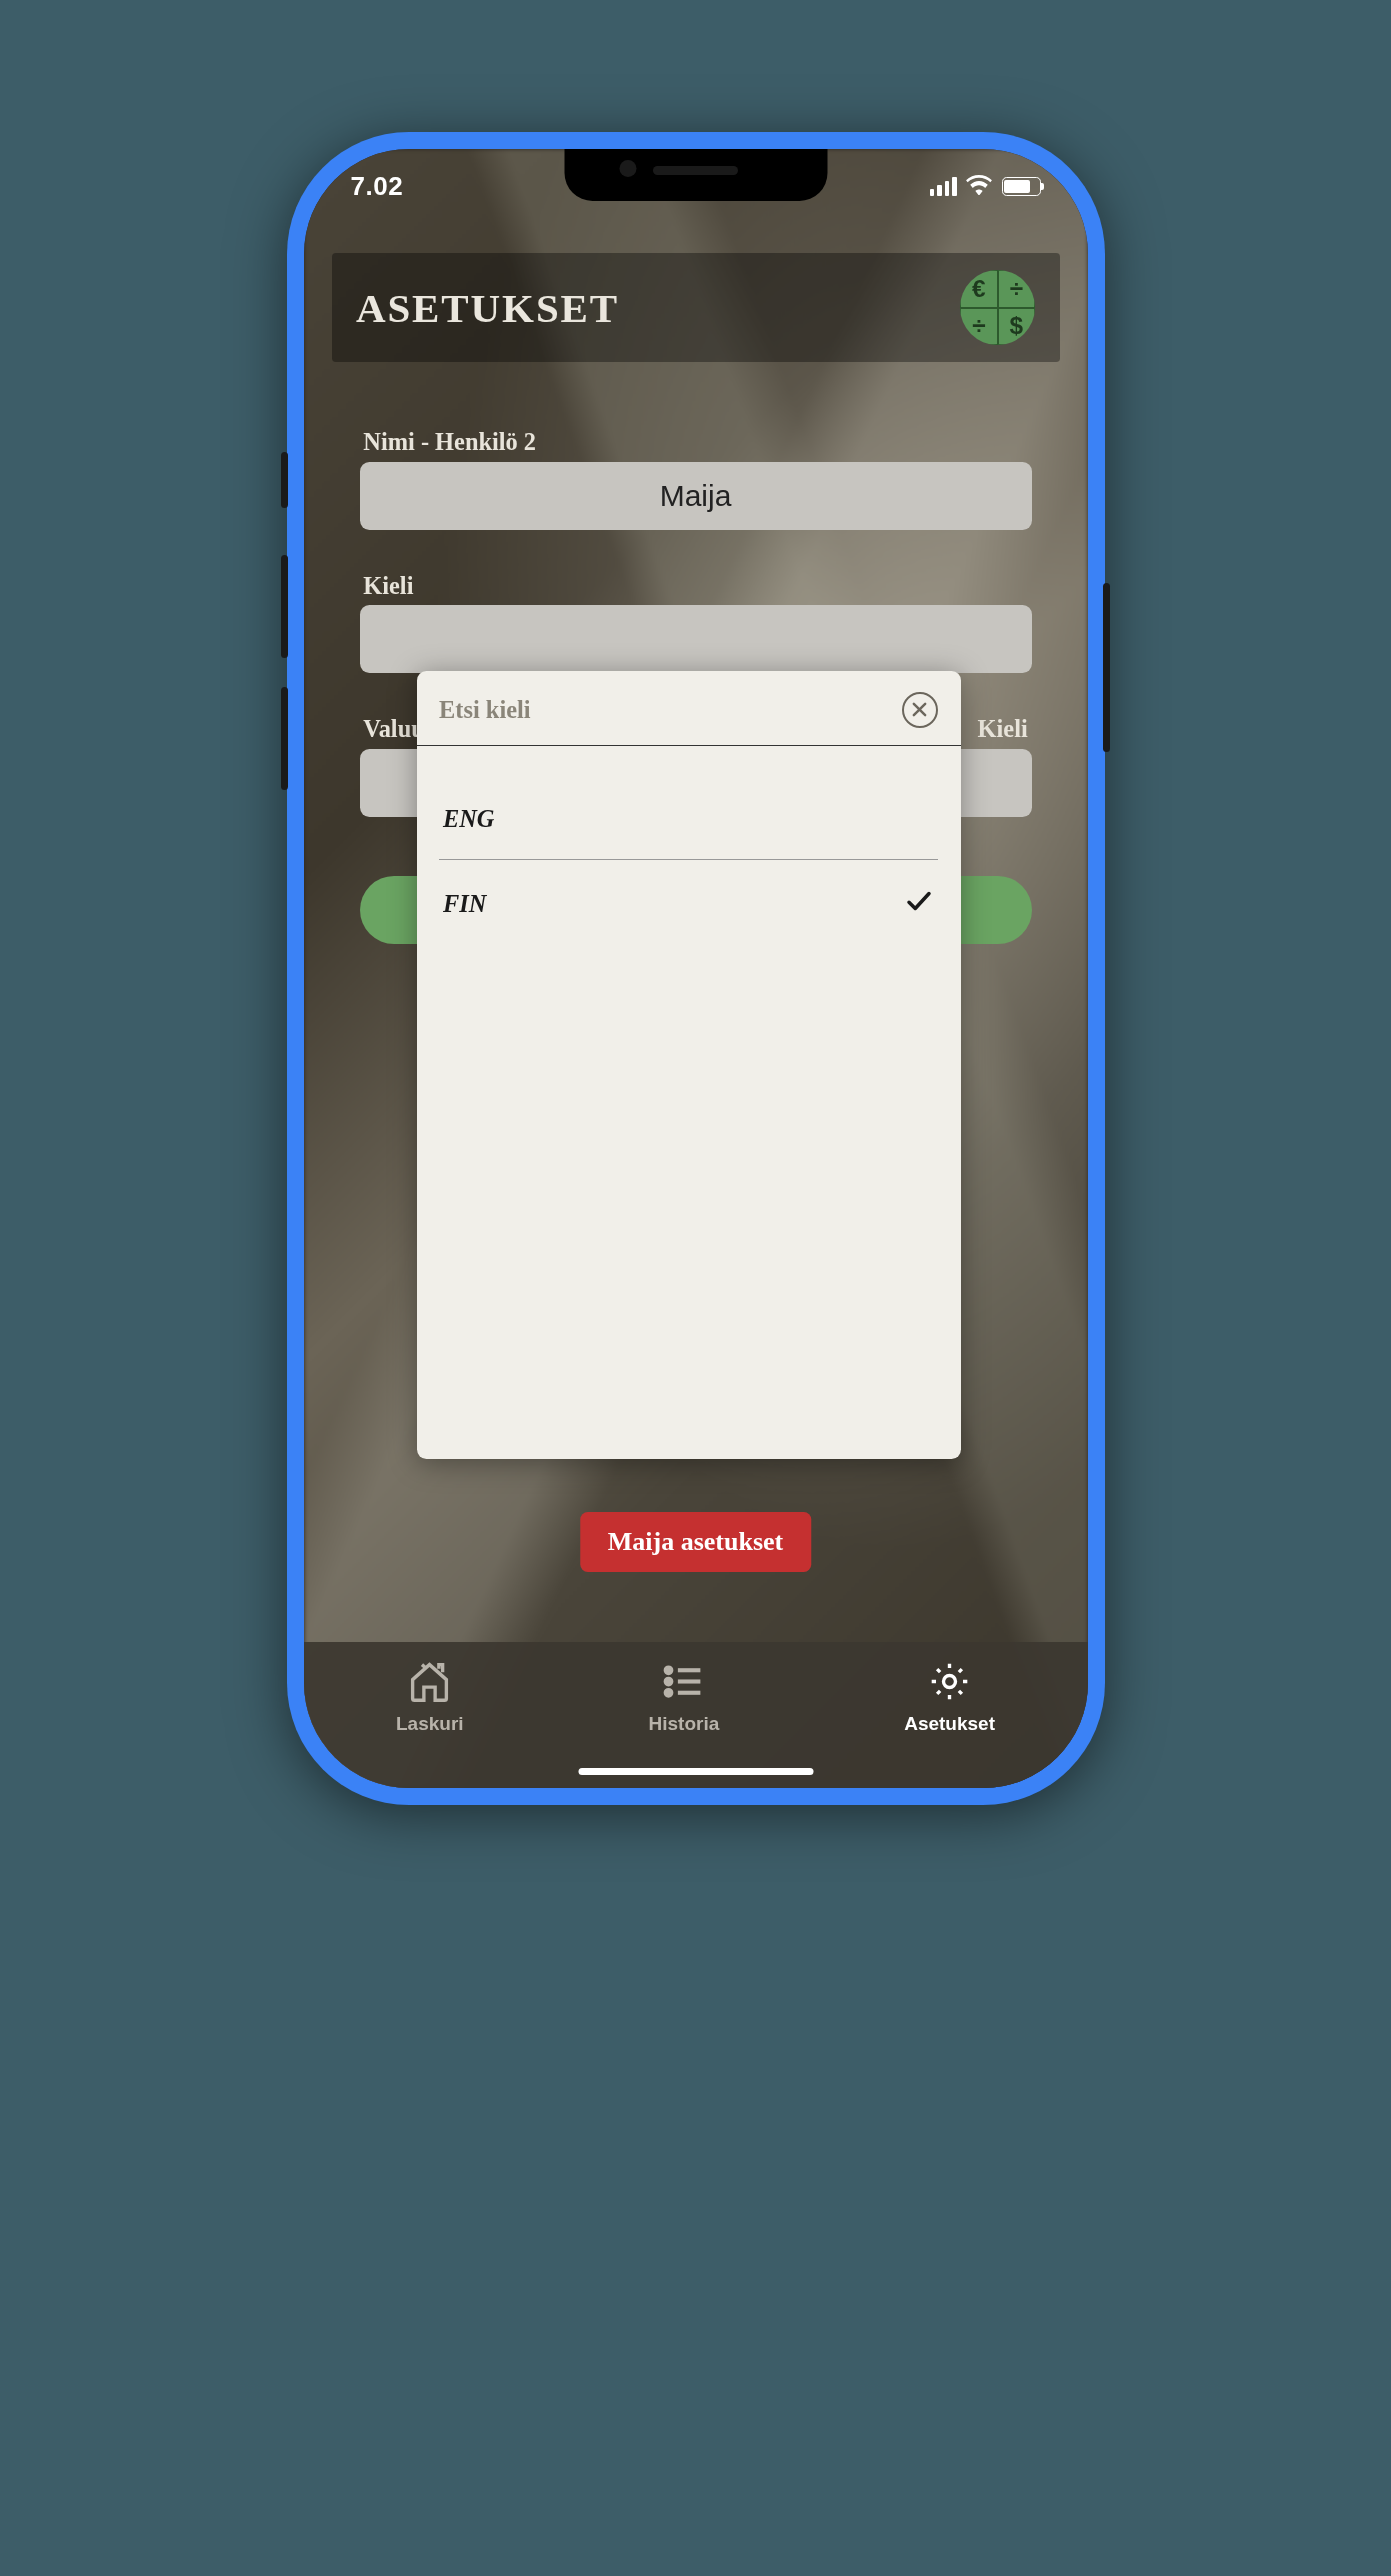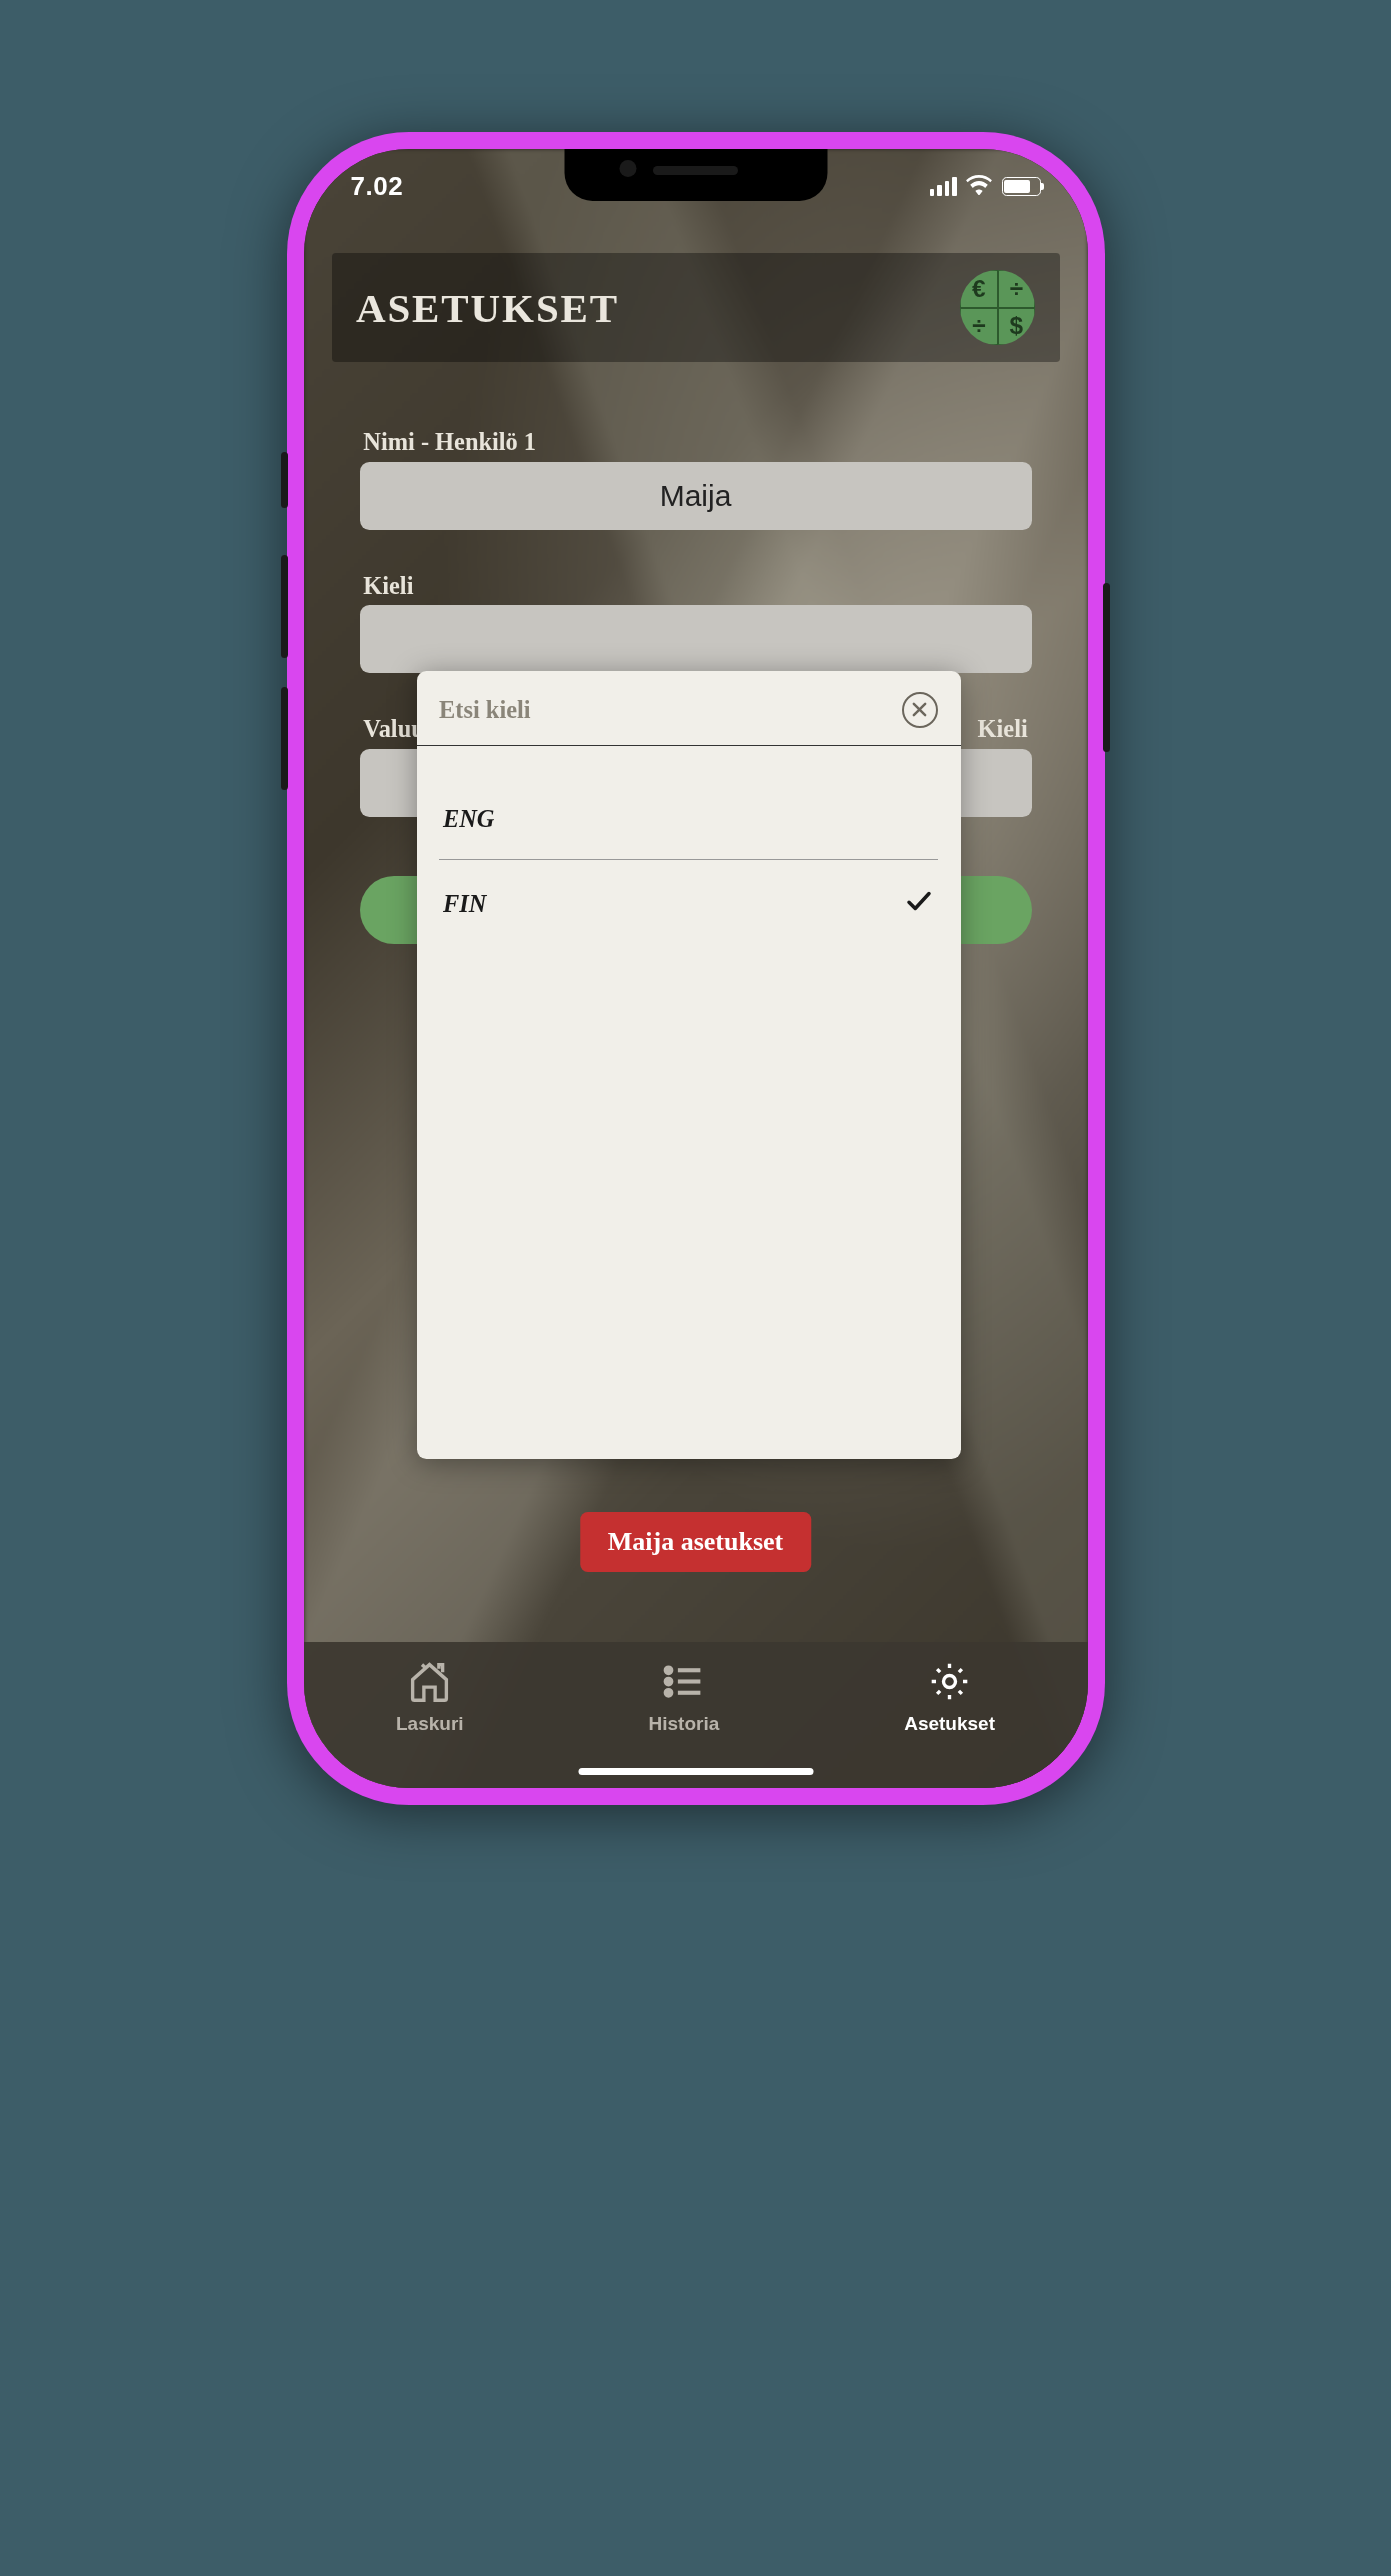--- a/index.html
+++ b/index.html
@@ -9,21 +9,21 @@
     display: flex;
     justify-content: center;
     align-items: flex-start;
     min-height: 2576px;
     width: 1391px;
     padding: 132px 0;
   }
   .phone-frame {
     width: 818px;
     height: 1673px;
-    background: #d946ef;
+    background: #3b82f6;
     border-radius: 122px;
     padding: 17px;
     position: relative;
     box-shadow: 0 9.4px 56px rgba(0,0,0,0.5);
   }
   .phone-side-btn {
     position: absolute;
     background: #1a1a1a;
     border-radius: 3.8px;
   }
@@ -339,21 +339,21 @@
         <div class="page-title">ASETUKSET</div>
         <div class="app-logo">
           <span>€</span>
           <span>÷</span>
           <span>÷</span>
           <span>$</span>
         </div>
       </div>
 
       <div class="form-area">
-        <div class="field-label">Nimi - Henkilö 1</div>
+        <div class="field-label">Nimi - Henkilö 2</div>
         <input class="text-field" value="Maija" style="">
 
         <div class="field-label">Kieli</div>
         <input class="text-field" style="">
 
         <div class="row-two">
           <div>
             <div class="field-label">Valuu</div>
             <input class="text-field" style="">
           </div>

